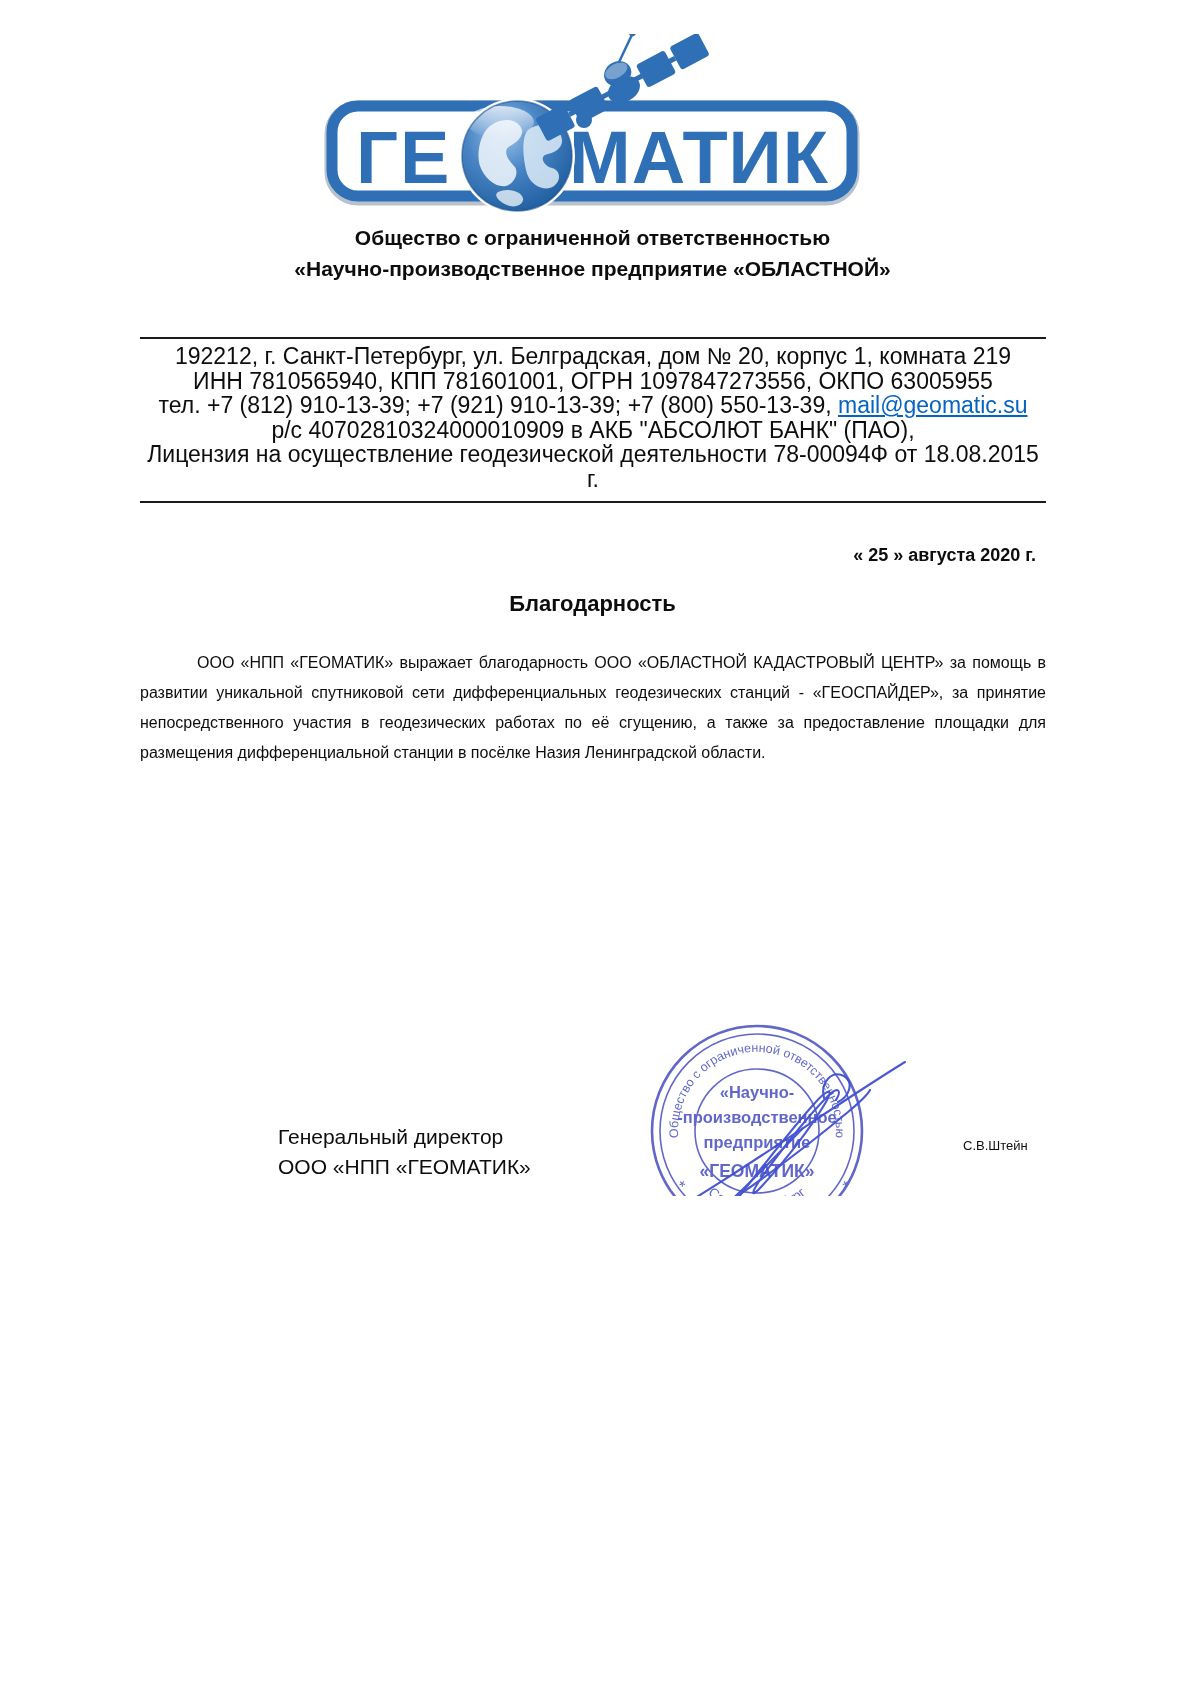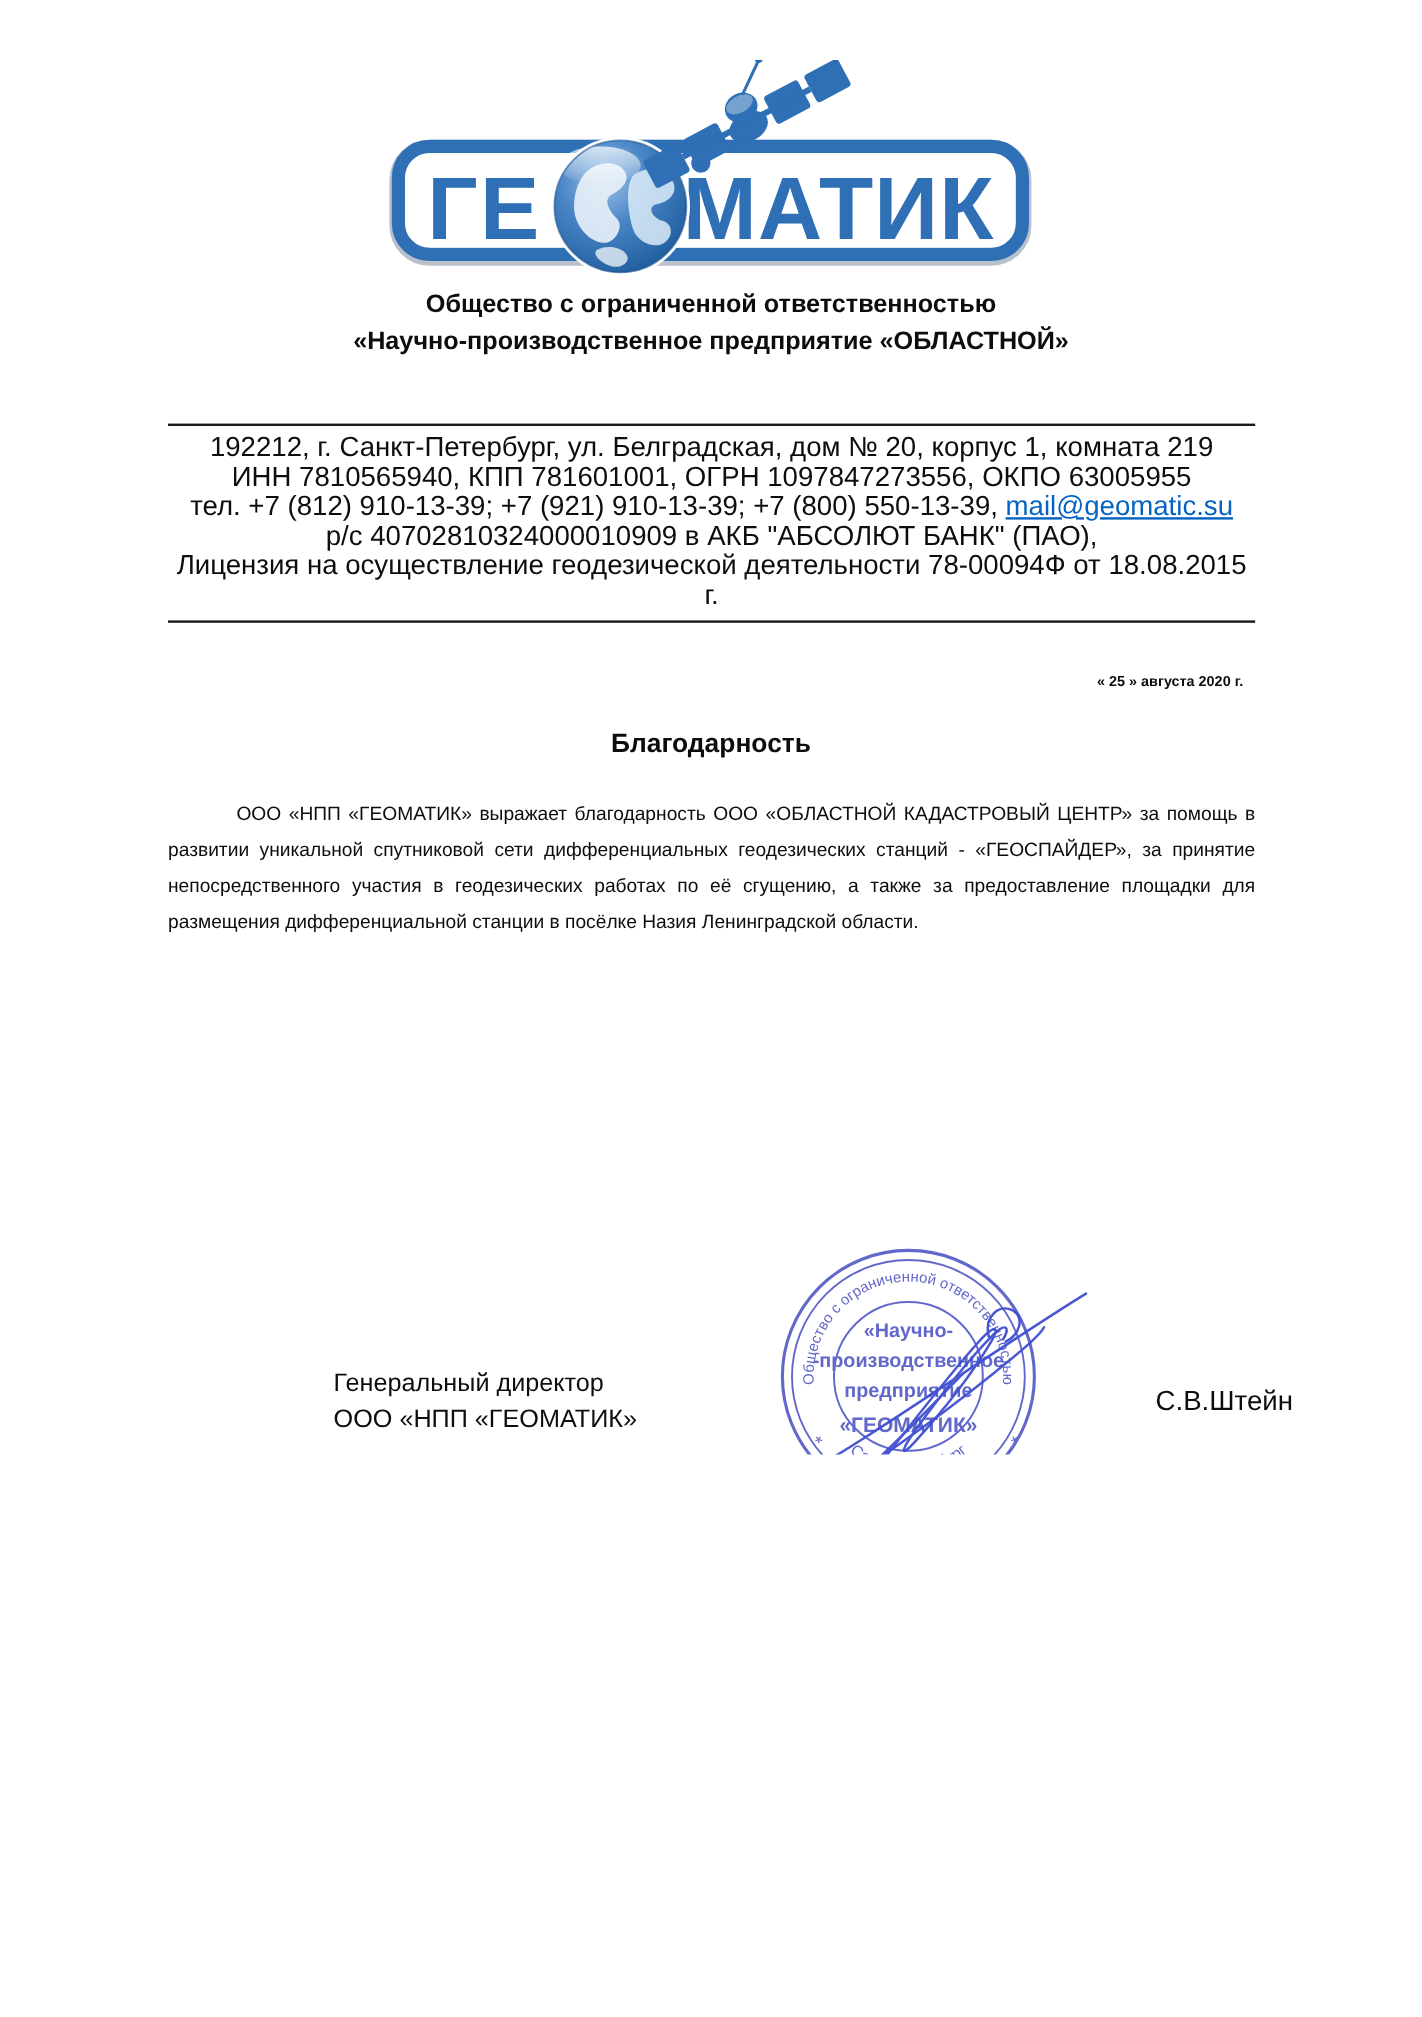--- a/index.html
+++ b/index.html
@@ -1,56 +1,56 @@
 <!DOCTYPE html>
 <html><head>
 <meta charset="utf-8">
 <style>
   html,body{margin:0;padding:0;background:#ffffff;}
   .page{
     position:relative;
     width:1185px;height:1196px;
-    margin:16px auto;
+    margin:0 auto;
     background:#ffffff;
     font-family:"Liberation Sans", sans-serif;
     color:#111;
     overflow:hidden;
   }
   .logo-wrap{position:absolute;left:322px;top:34px;width:540px;height:186px;}
   .org-name{
     position:absolute;top:222px;left:0;width:100%;
     text-align:center;font-weight:bold;font-size:21px;line-height:31px;color:#0d0d0d;
   }
   .rule{position:absolute;left:140px;width:906px;height:0;border-top:2px solid #1a1a1a;}
   .rule-top{top:337px;}
   .rule-bottom{top:501px;}
   .requisites{
     position:absolute;top:344px;left:140px;width:906px;
     text-align:center;font-size:23px;line-height:24.6px;color:#0d0d0d;
   }
   .requisites a{color:#0563c1;text-decoration:underline;}
   .date-line{
     position:absolute;top:545px;left:140px;width:896px;
-    text-align:right;font-weight:bold;font-size:12px;color:#0d0d0d;
+    text-align:right;font-weight:bold;font-size:18px;color:#0d0d0d;
   }
   .doc-title{
     position:absolute;top:591px;left:0;width:100%;
     text-align:center;font-weight:bold;font-size:22px;color:#0d0d0d;
   }
   .doc-body{
     position:absolute;top:648px;left:140px;width:906px;
     font-size:16px;line-height:30px;text-align:justify;text-indent:57px;color:#0d0d0d;
   }
   .sig-position{
     position:absolute;top:1122px;left:278px;width:262px;
     text-align:left;font-size:21px;line-height:30px;color:#0d0d0d;
   }
   .sig-name{
     position:absolute;top:1138px;left:963px;
-    font-size:23px;color:#0d0d0d;
+    font-size:13px;color:#0d0d0d;
   }
   .stamp-wrap{position:absolute;left:598px;top:1002px;width:332px;height:254px;}
   .stamp-wrap svg{display:block;}
 </style>
 </head>
 <body>
 
 <div class="page">
 
   <div class="logo-wrap">

